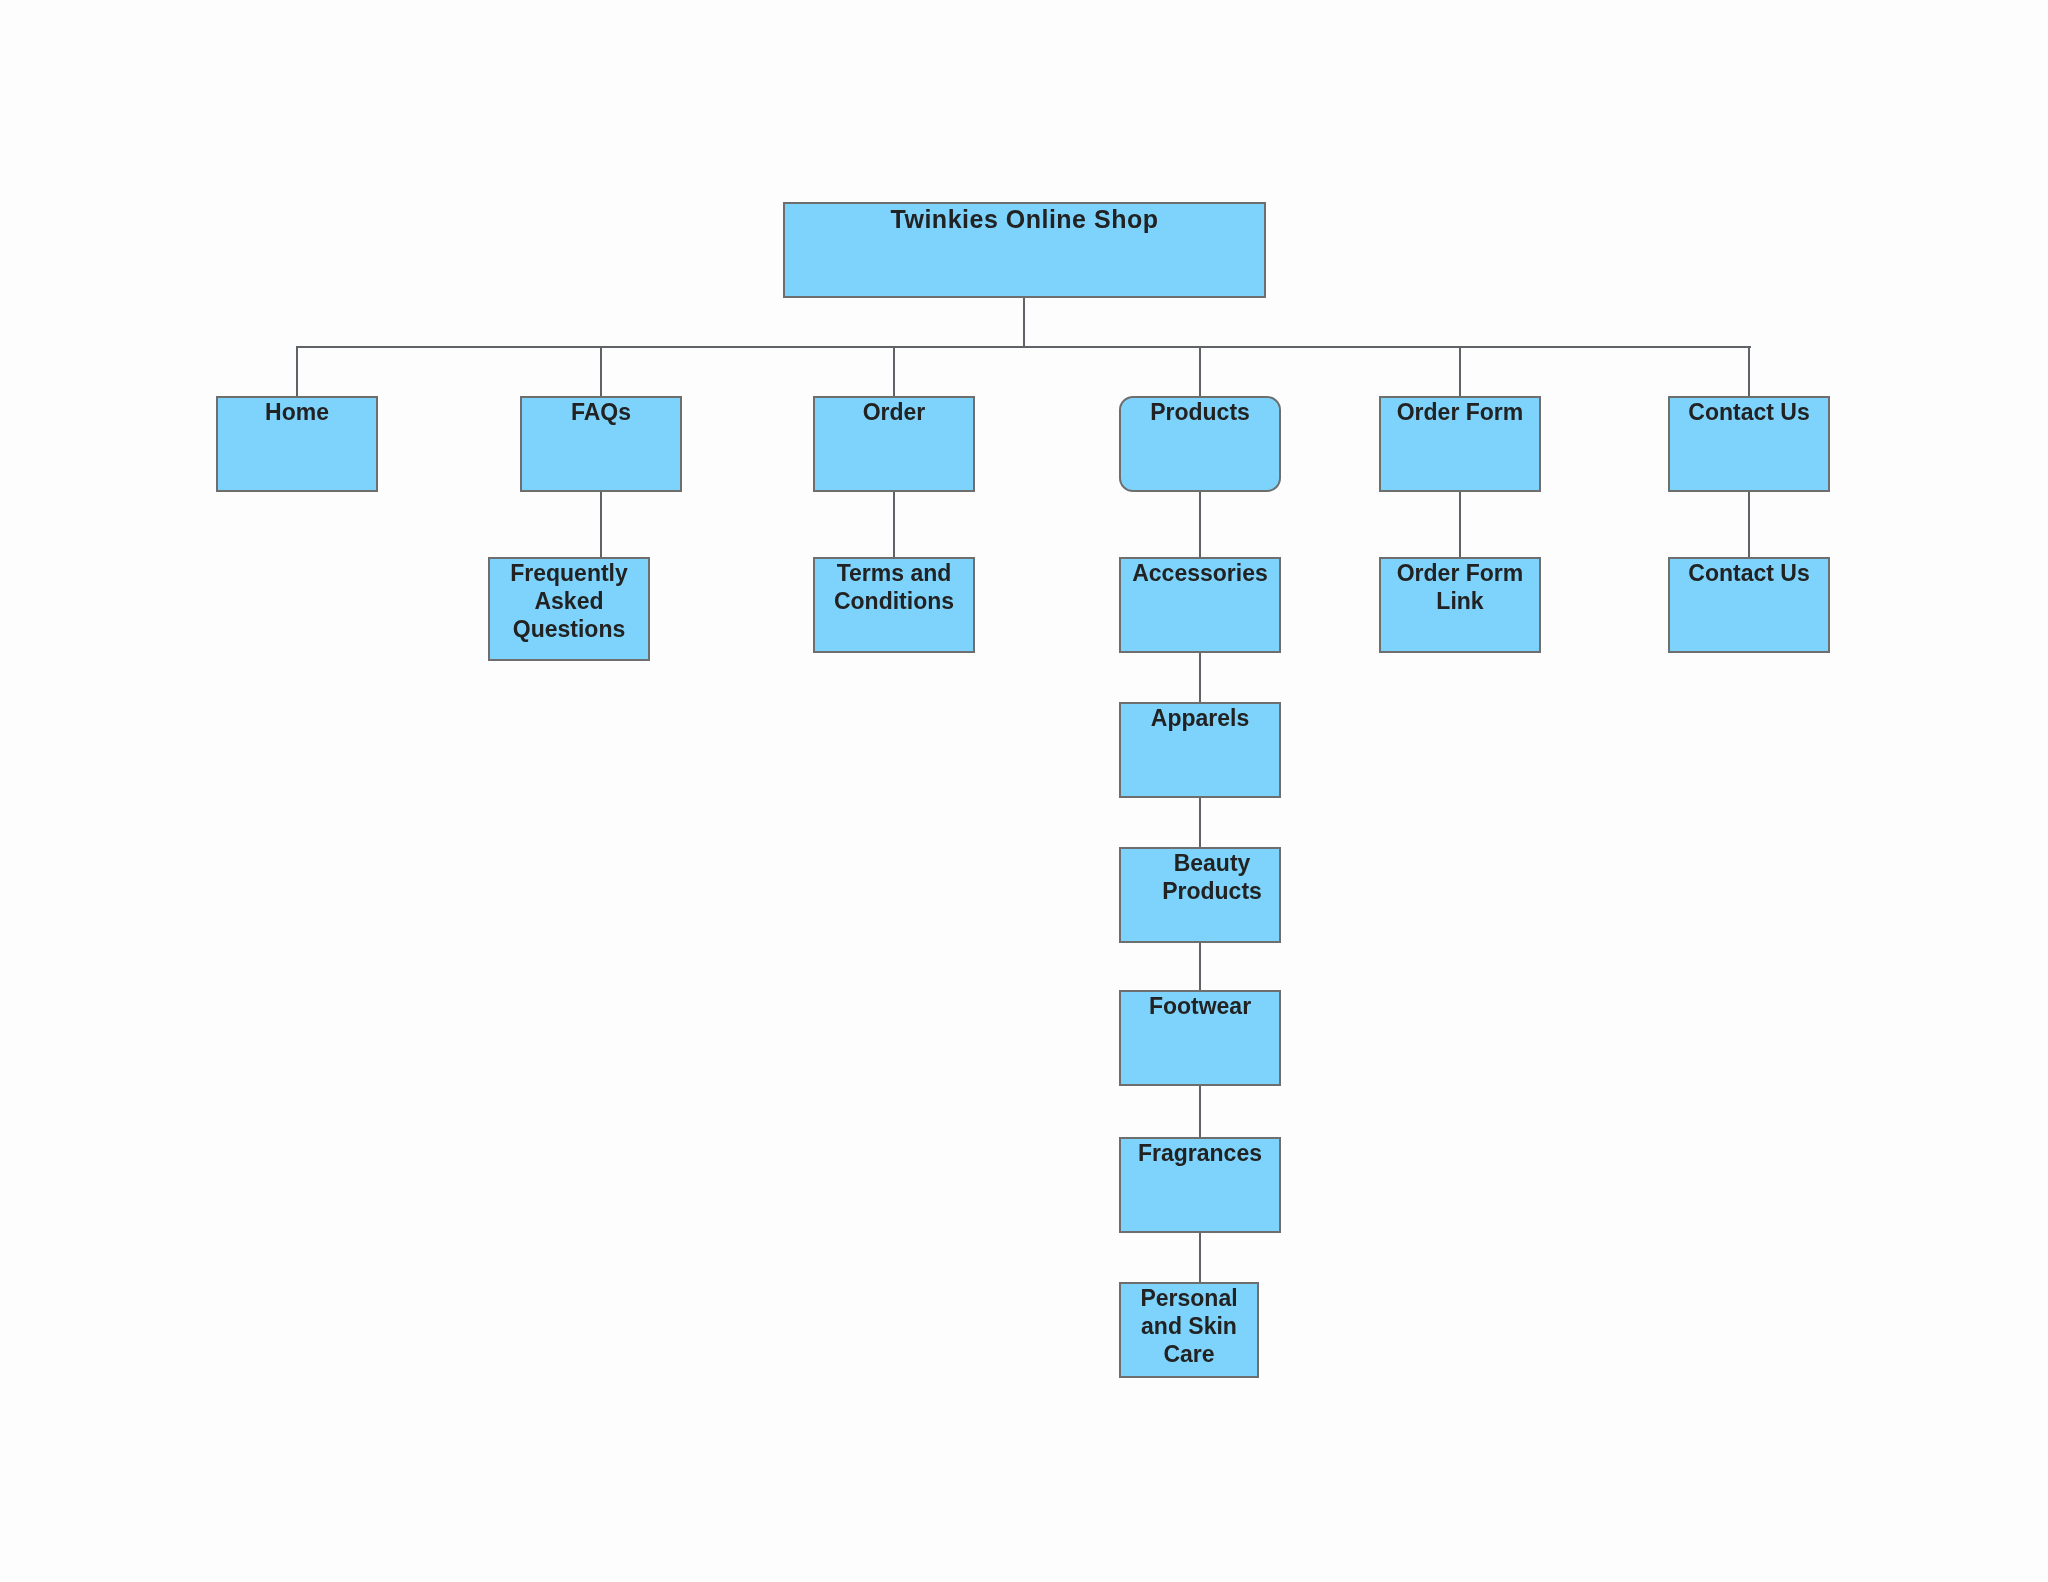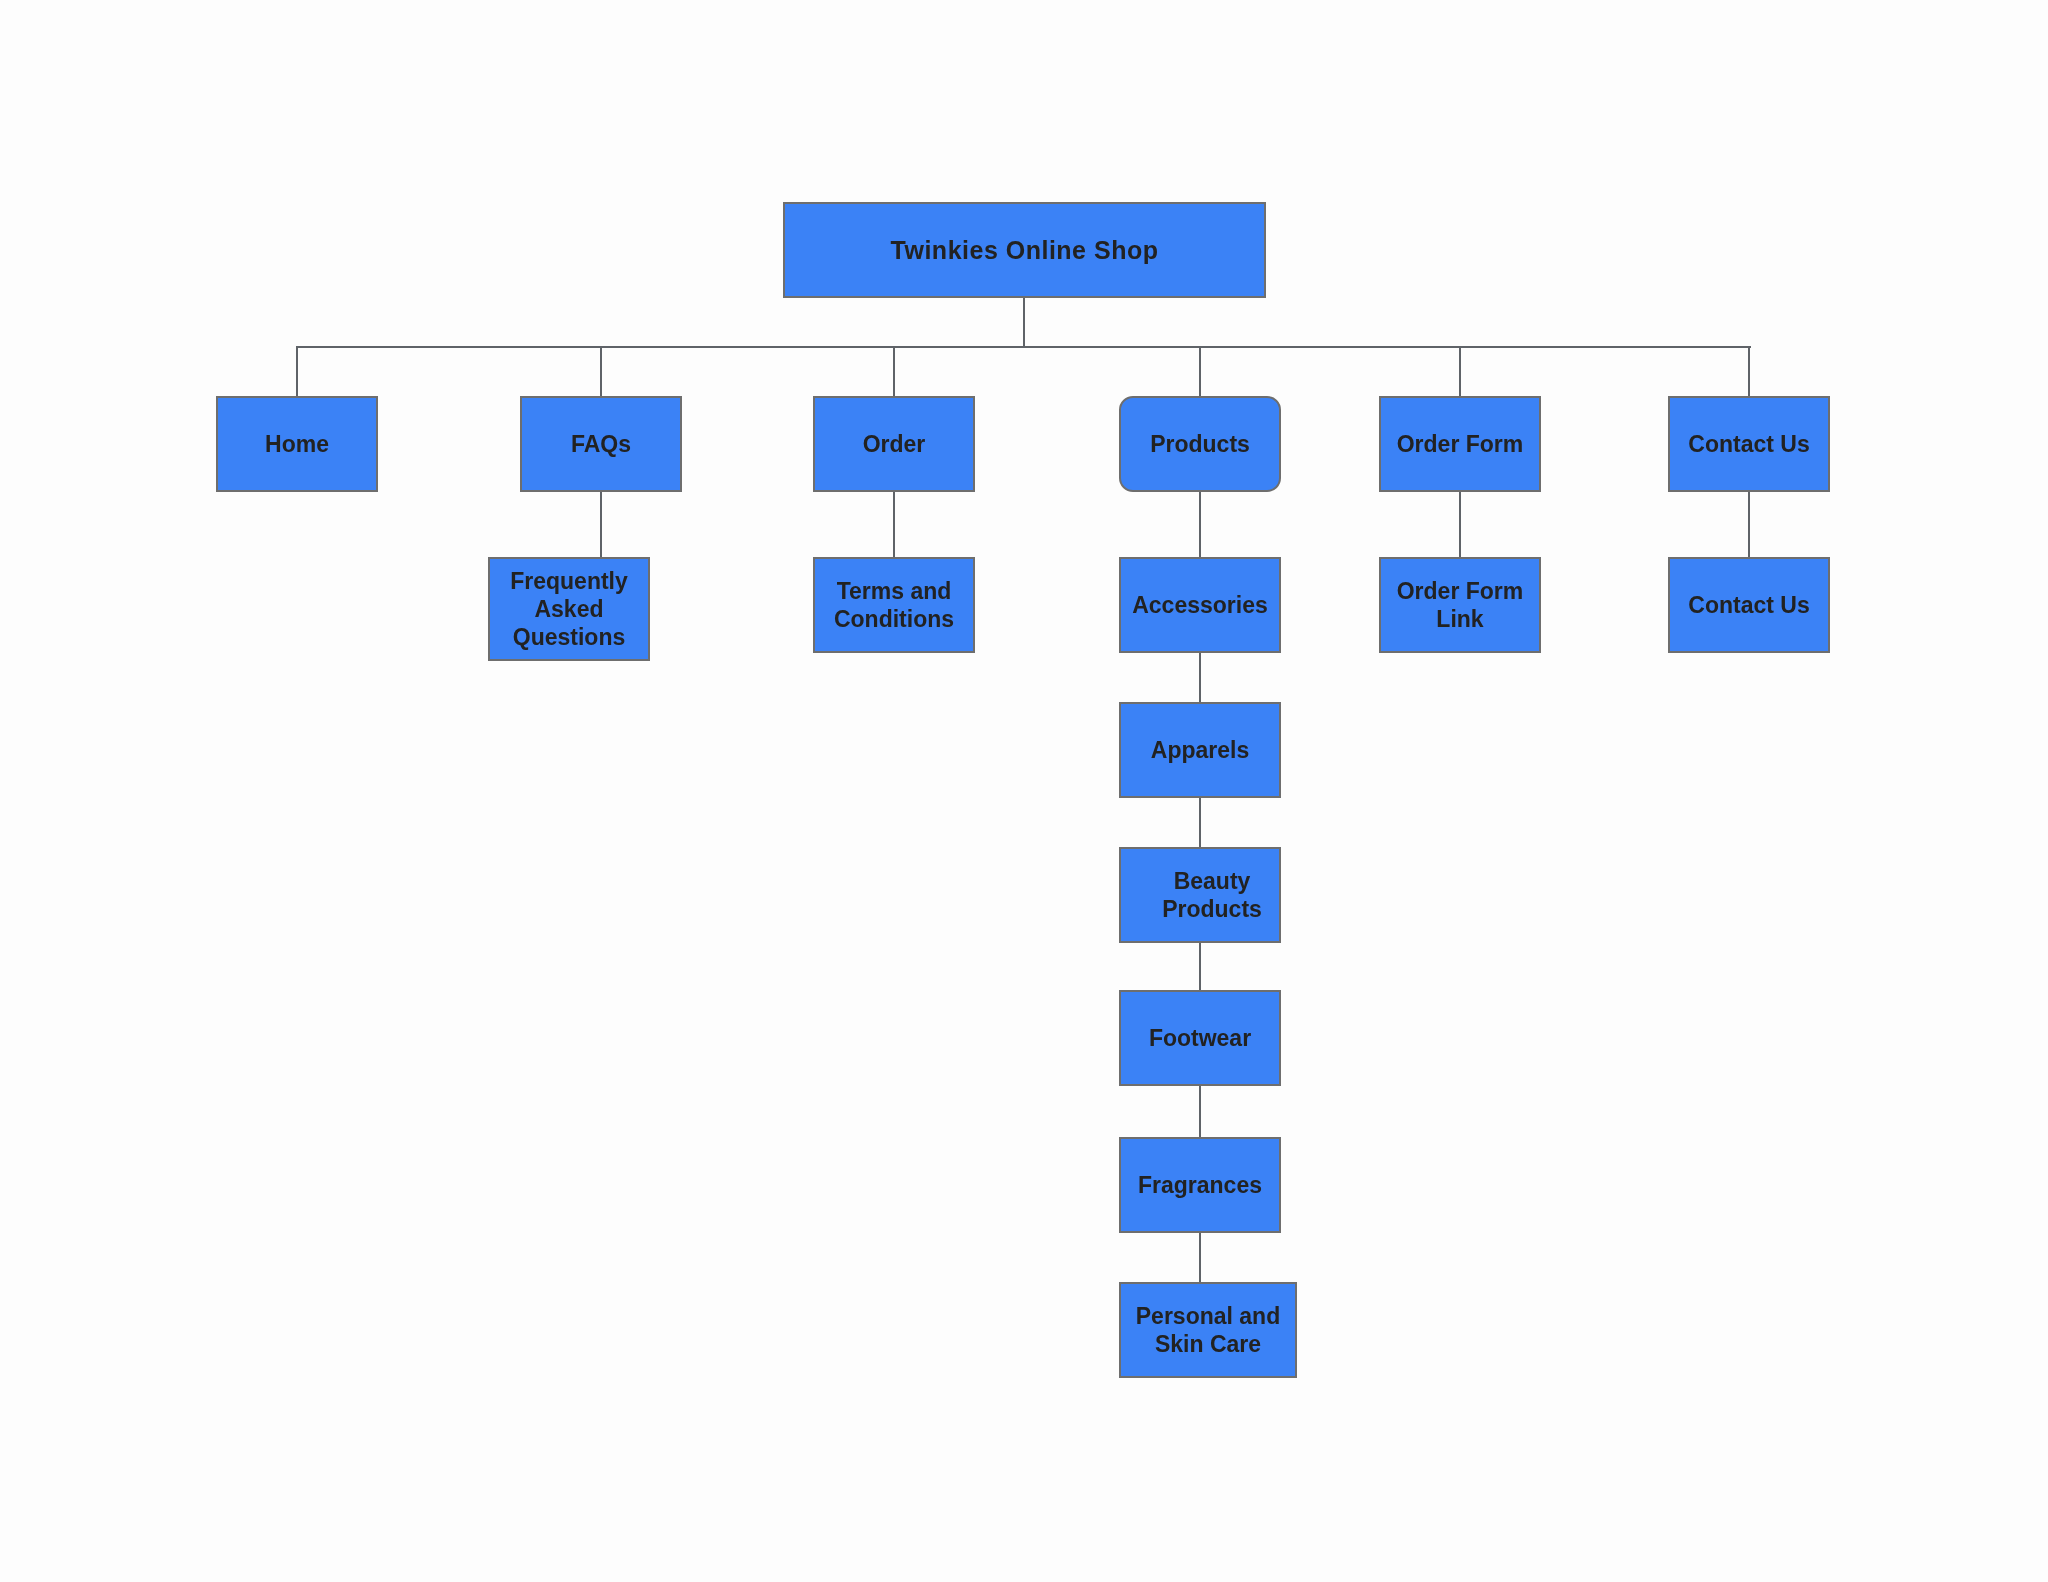--- a/index.html
+++ b/index.html
@@ -11,24 +11,24 @@
     position: relative;
     width: 2048px;
     height: 1582px;
     background: #fdfdfd;
     font-family: "Liberation Sans", sans-serif;
     overflow: hidden;
   }
   .node {
     position: absolute;
     box-sizing: border-box;
-    background: #3b82f6;
+    background: #7dd3fc;
     border: 2px solid #6e6e6e;
     display: flex;
-    align-items: center;
+    align-items: flex-start;
     justify-content: center;
     text-align: center;
   }
   .node .label {
     display: block;
     font-weight: bold;
     font-size: 23px;
     line-height: 1.22;
     color: #222222;
     padding: 0 2px;
@@ -112,17 +112,17 @@
   </div>
   <div class="node" style="left:1119px; top:847px; width:162px; height:96px;padding-left:24px;">
     <span class="label">Beauty Products</span>
   </div>
   <div class="node" style="left:1119px; top:990px; width:162px; height:96px;">
     <span class="label">Footwear</span>
   </div>
   <div class="node" style="left:1119px; top:1137px; width:162px; height:96px;">
     <span class="label">Fragrances</span>
   </div>
-  <div class="node" style="left:1119px; top:1282px; width:178px; height:96px;">
+  <div class="node" style="left:1119px; top:1282px; width:140px; height:96px;">
     <span class="label">Personal and Skin Care</span>
   </div>
 
 </div>
 
 </body></html>

